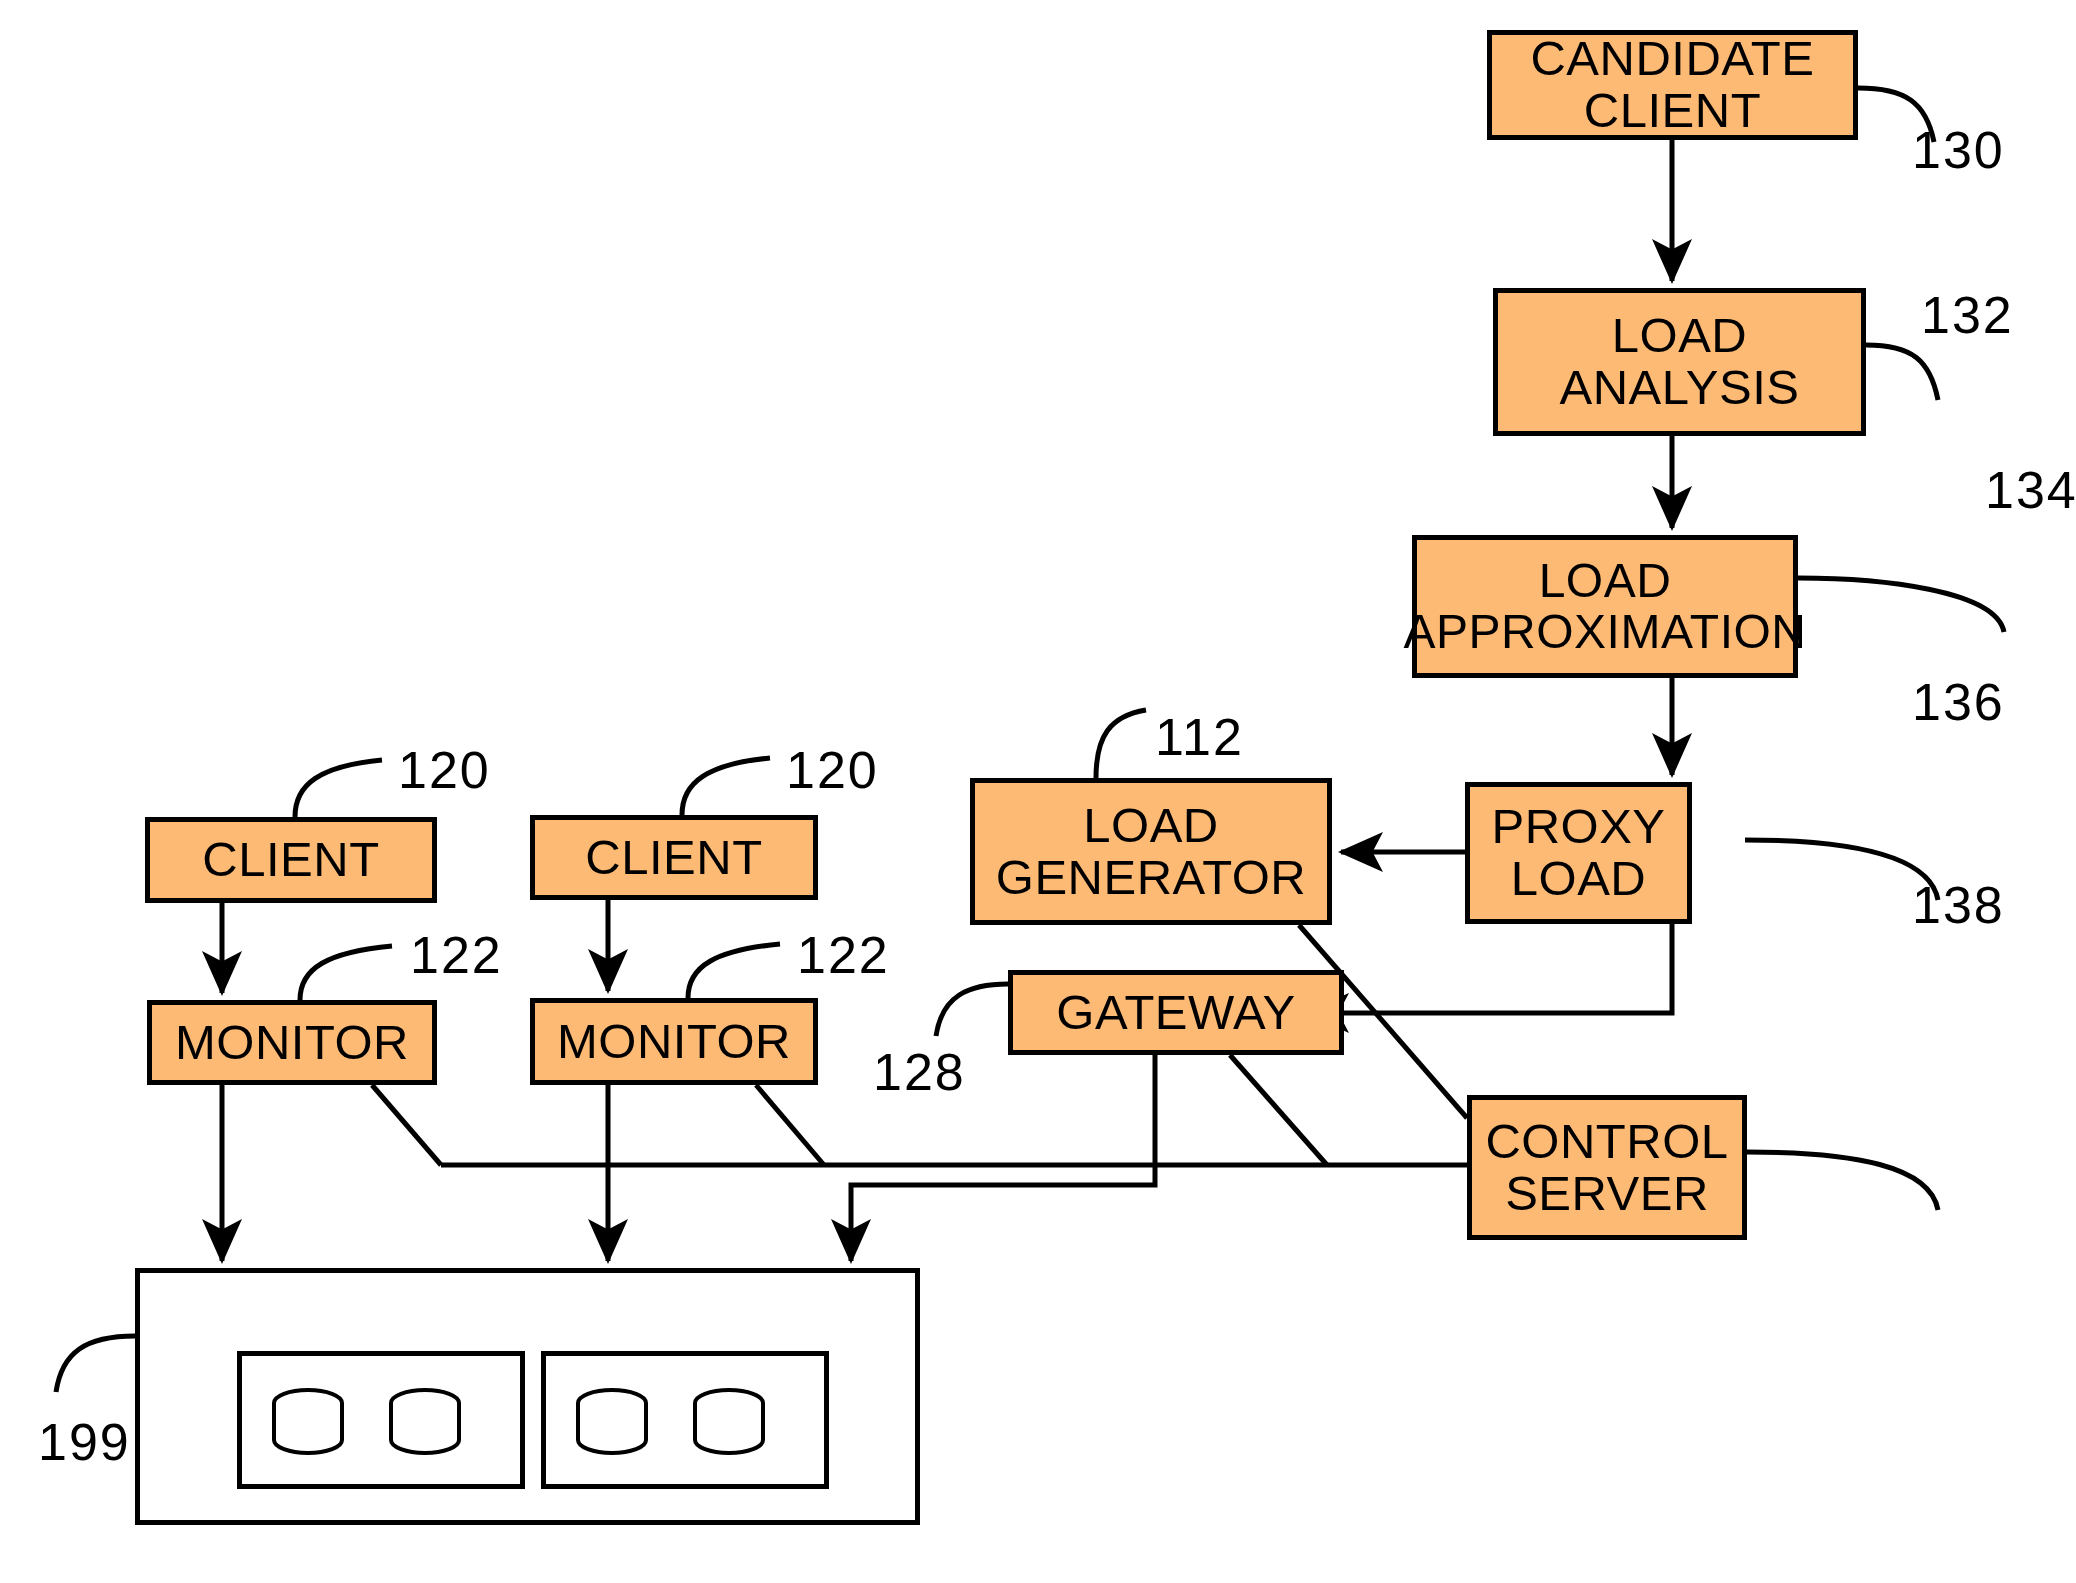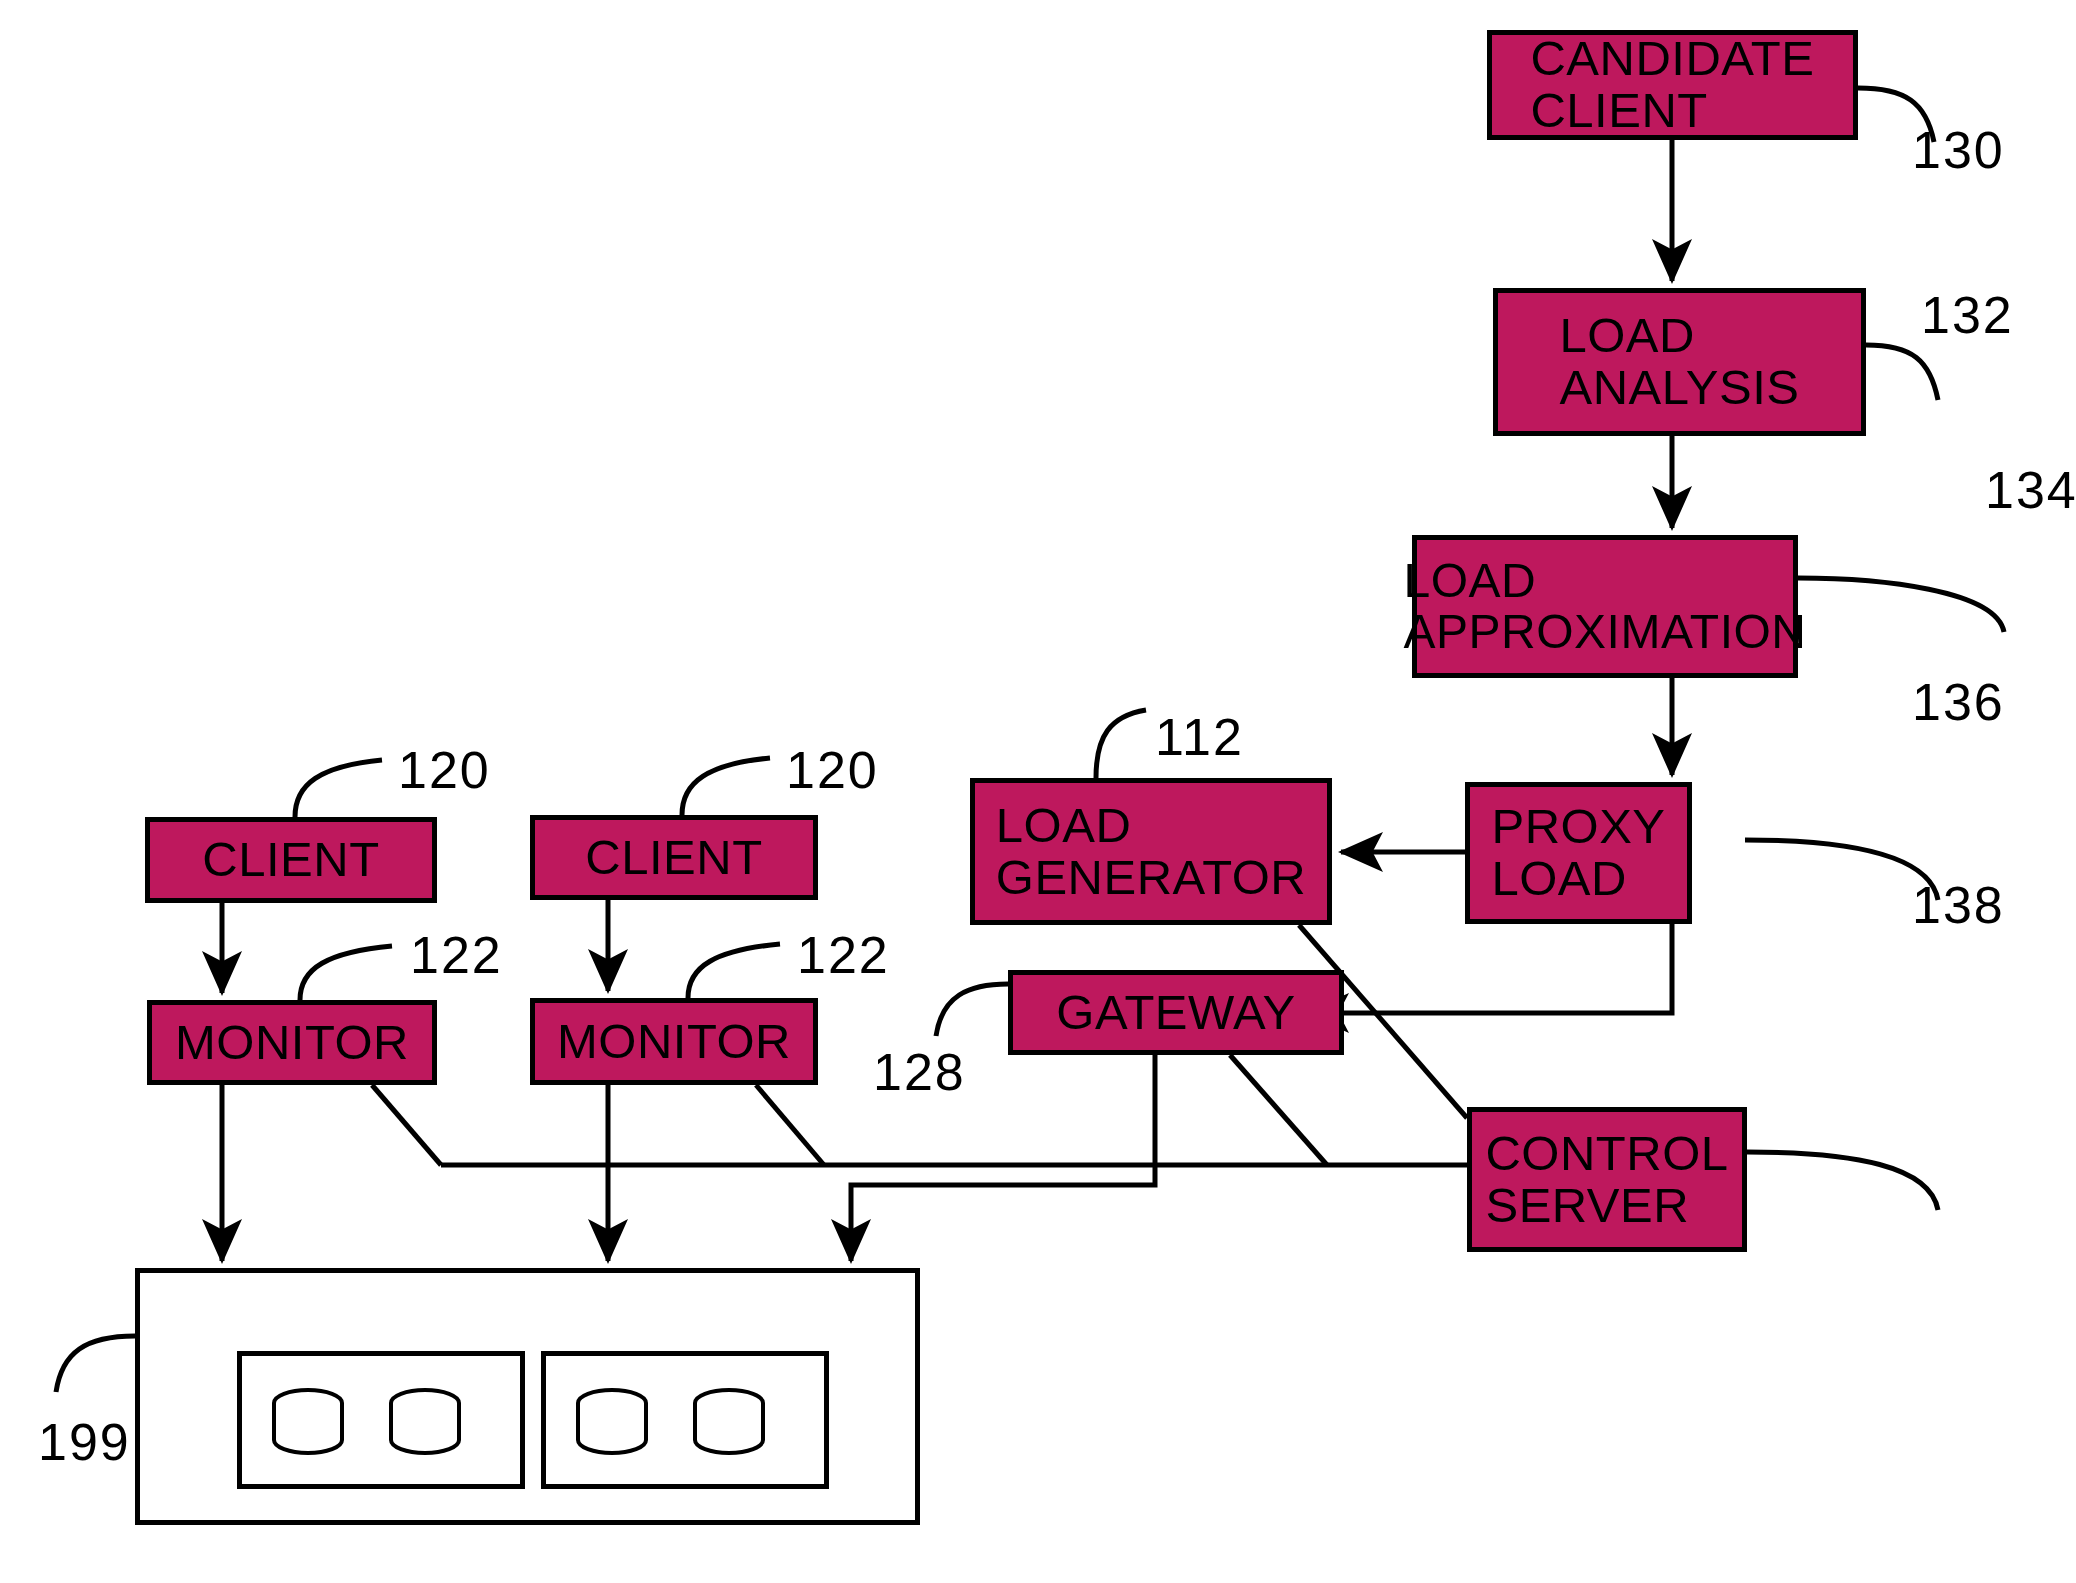--- a/index.html
+++ b/index.html
@@ -16,35 +16,36 @@
   }
   #wires{
     position:absolute;left:0;top:0;
     width:2076px;height:1583px;
     pointer-events:none;
   }
   .box{
     position:absolute;
     box-sizing:border-box;
     border:5px solid #000000;
-    background:#be185d;
+    background:#fdba74;
     display:flex;
     align-items:center;
     justify-content:center;
+    text-align:center;
     line-height:1.06;
     color:#000000;
     letter-spacing:0.5px;
     z-index:3;
   }
   .box .lbl{display:block;white-space:pre-line;}
   .b-candidate{left:1487px;top:30px;width:371px;height:110px;font-size:49px;}
   .b-loadanalysis{left:1493px;top:288px;width:373px;height:148px;font-size:49px;}
   .b-loadapprox{left:1412px;top:535px;width:386px;height:143px;font-size:48px;}
   .b-proxyload{left:1465px;top:782px;width:227px;height:142px;font-size:49px;}
-  .b-controlserver{left:1467px;top:1095px;width:280px;height:145px;font-size:49px;margin-top:12px;}
+  .b-controlserver{left:1467px;top:1095px;width:280px;height:145px;font-size:49px;}
   .b-loadgen{left:970px;top:778px;width:362px;height:147px;font-size:49px;}
   .b-gateway{left:1008px;top:970px;width:336px;height:85px;font-size:49px;}
   .b-client1{left:145px;top:817px;width:292px;height:86px;font-size:49px;}
   .b-client2{left:530px;top:815px;width:288px;height:85px;font-size:49px;}
   .b-monitor1{left:147px;top:1000px;width:290px;height:85px;font-size:49px;}
   .b-monitor2{left:530px;top:998px;width:288px;height:87px;font-size:49px;}
 
   .storage{
     position:absolute;left:135px;top:1268px;width:785px;height:257px;
     box-sizing:border-box;border:5px solid #000;background:#fff;z-index:3;

